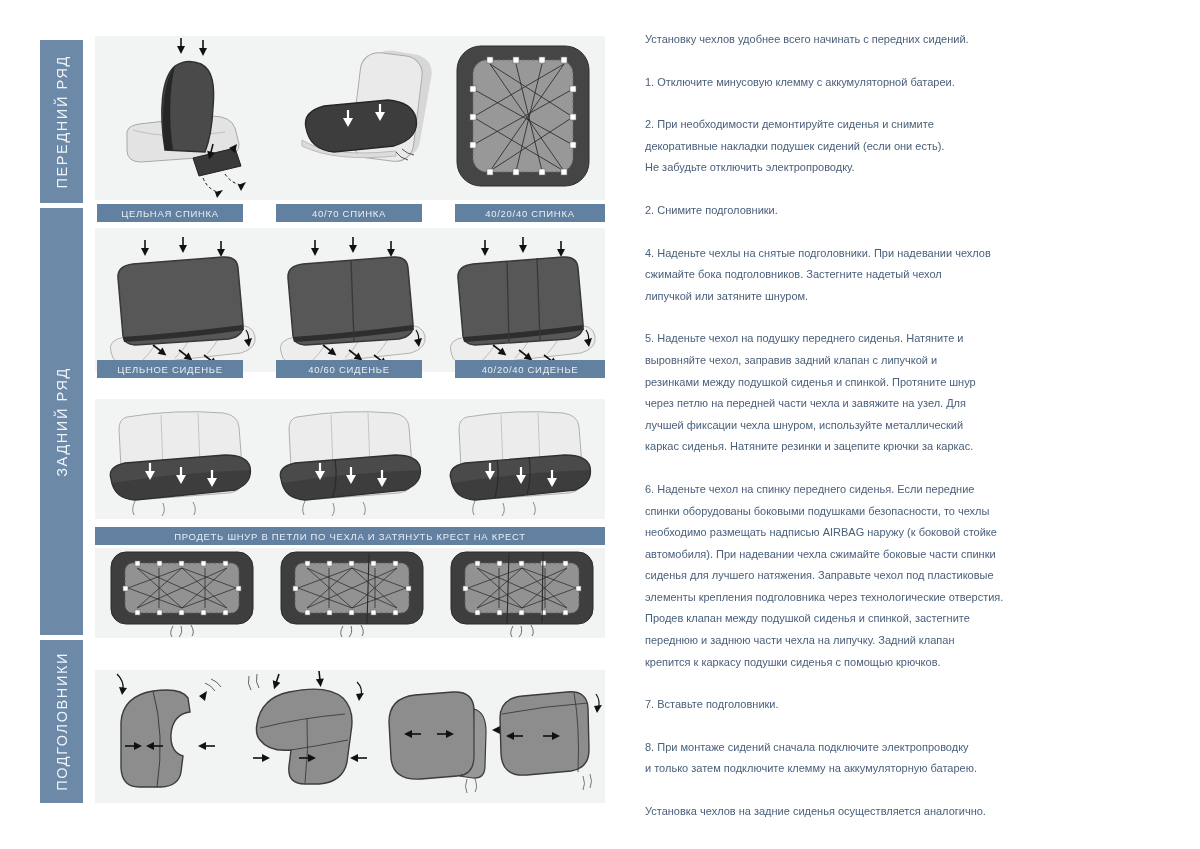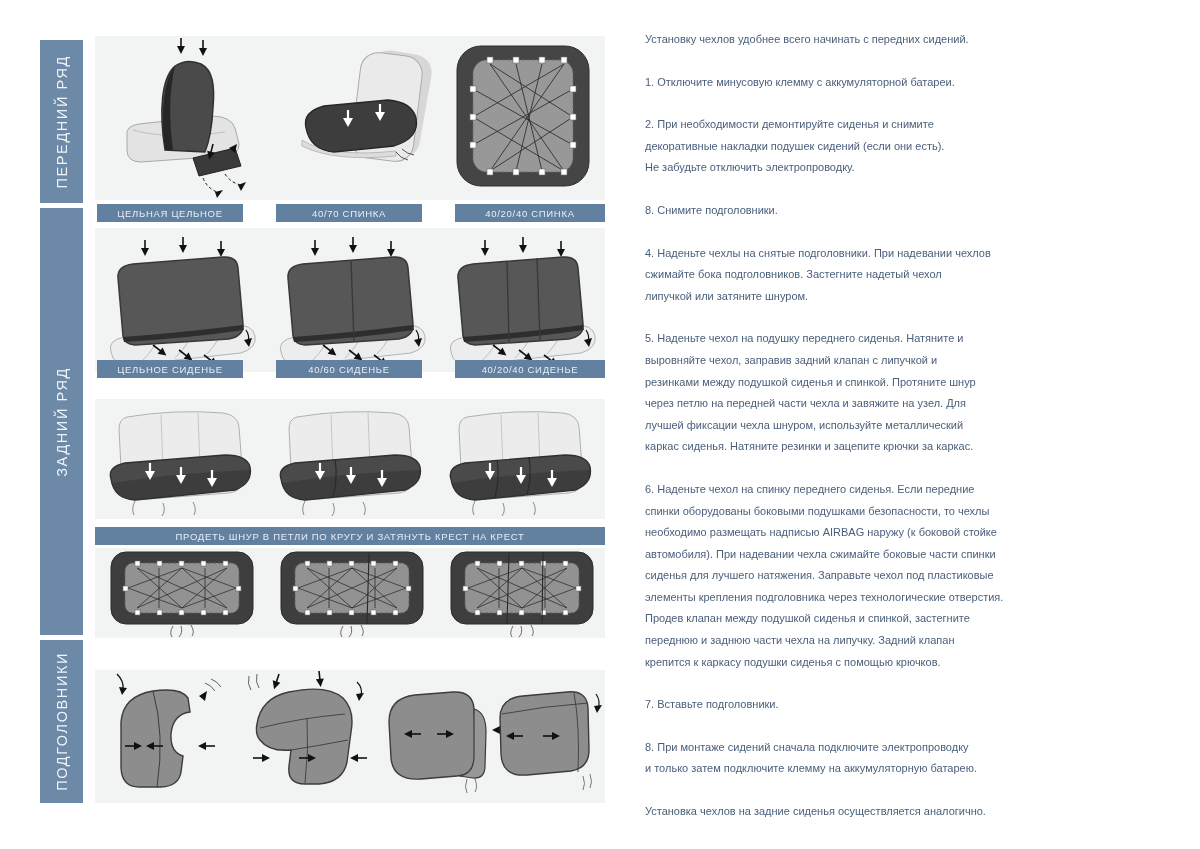--- a/index.html
+++ b/index.html
@@ -172,21 +172,21 @@
             <rect x="13" y="96" width="6" height="6"></rect>
           <rect x="113" y="40" width="6" height="6"></rect>
             <rect x="113" y="68" width="6" height="6"></rect>
             <rect x="113" y="96" width="6" height="6"></rect>
         </g>
       </g>
     </svg>
   </div>
 
   <div class="banner b-row1 b-c1">
-      <span>ЦЕЛЬНАЯ ЦЕЛЬНОЕ</span>
+      <span>ЦЕЛЬНАЯ СПИНКА</span>
     </div>
   <div class="banner b-row1 b-c2">
       <span>40/70 СПИНКА</span>
     </div>
   <div class="banner b-row1 b-c3">
       <span>40/20/40 СПИНКА</span>
     </div>
 
   <div class="panel panel-spinka">
     <svg width="510" height="144" viewBox="0 0 510 144">
@@ -224,21 +224,21 @@
         <path d="M 60 52 Q 63 72 58 90" stroke="#2b2b2b" stroke-width="1.2" fill="none"></path>
       </g>
       <g transform="translate(350,8)">
         <use href="#benchSeat"></use>
         <path d="M 52 53 Q 55 72 50 91 M 84 50 Q 87 70 82 88" stroke="#2b2b2b" stroke-width="1.2" fill="none"></path>
       </g>
     </svg>
   </div>
 
   <div class="banner b-full b-lace">
-      <span>ПРОДЕТЬ ШНУР В ПЕТЛИ ПО КРУГУ И ЗАТЯНУТЬ КРЕСТ НА КРЕСТ</span>
+      <span>ПРОДЕТЬ ШНУР В ПЕТЛИ ПО ЧЕХЛА И ЗАТЯНУТЬ КРЕСТ НА КРЕСТ</span>
     </div>
   <div class="panel panel-lace">
     <svg width="510" height="90" viewBox="0 0 510 90">
       <g transform="translate(12,0)">
           <use href="#laceShape"></use>
         </g>
       <g transform="translate(182,0)">
           <use href="#laceShape"></use>
           <path d="M 92 5 L 90 76" stroke="#2a2a2a" stroke-width="1.1" fill="none"></path>
         </g>
@@ -293,21 +293,21 @@
       </g>
     </svg>
   </div>
 
   <section class="instructions">
     <p>Установку чехлов удобнее всего начинать с передних сидений.</p>
     <p>1. Отключите минусовую клемму с аккумуляторной батареи.</p>
     <p>2. При необходимости демонтируйте сиденья и снимите
 декоративные накладки подушек сидений (если они есть).
 Не забудьте отключить электропроводку.</p>
-    <p>8. Снимите подголовники.</p>
+    <p>2. Снимите подголовники.</p>
     <p>4. Наденьте чехлы на снятые подголовники. При надевании чехлов
 сжимайте бока подголовников. Застегните надетый чехол
 липучкой или затяните шнуром.</p>
     <p>5. Наденьте чехол на подушку переднего сиденья. Натяните и
 выровняйте чехол, заправив задний клапан с липучкой и
 резинками между подушкой сиденья и спинкой. Протяните шнур
 через петлю на передней части чехла и завяжите на узел. Для
 лучшей фиксации чехла шнуром, используйте металлический
 каркас сиденья. Натяните резинки и зацепите крючки за каркас.</p>
     <p>6. Наденьте чехол на спинку переднего сиденья. Если передние

